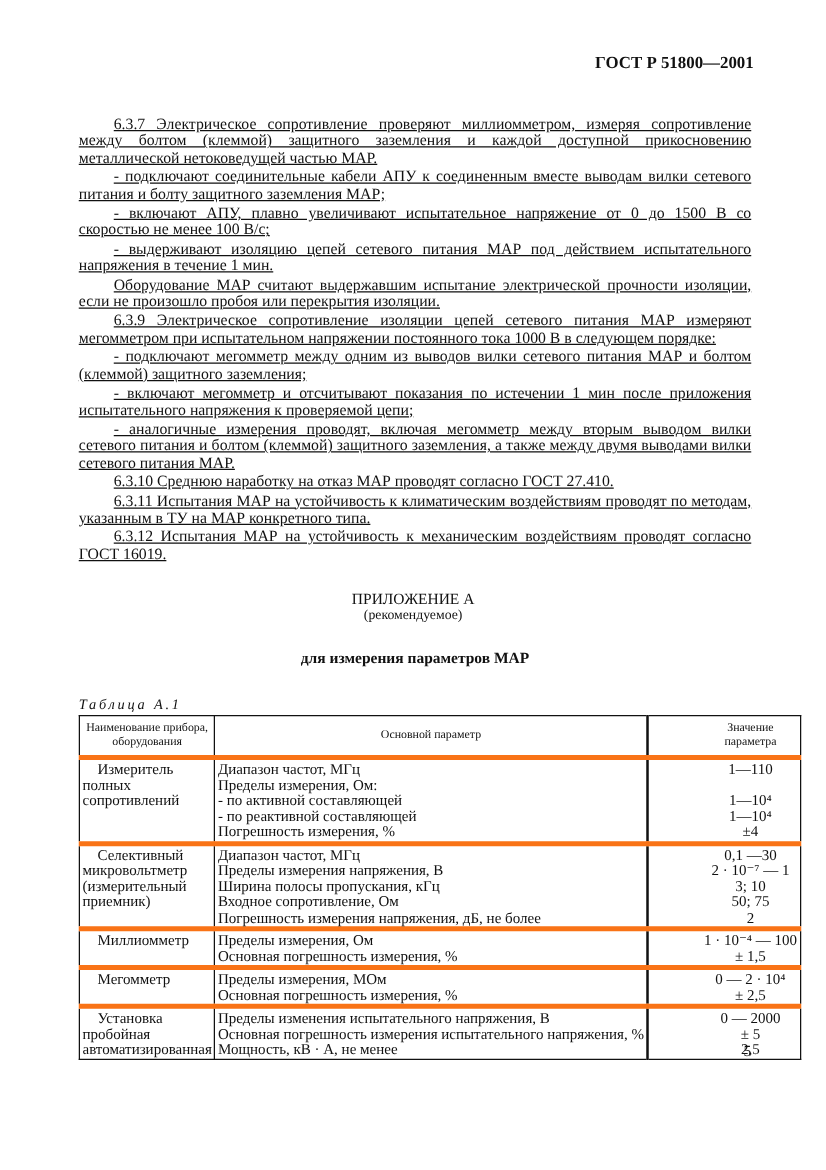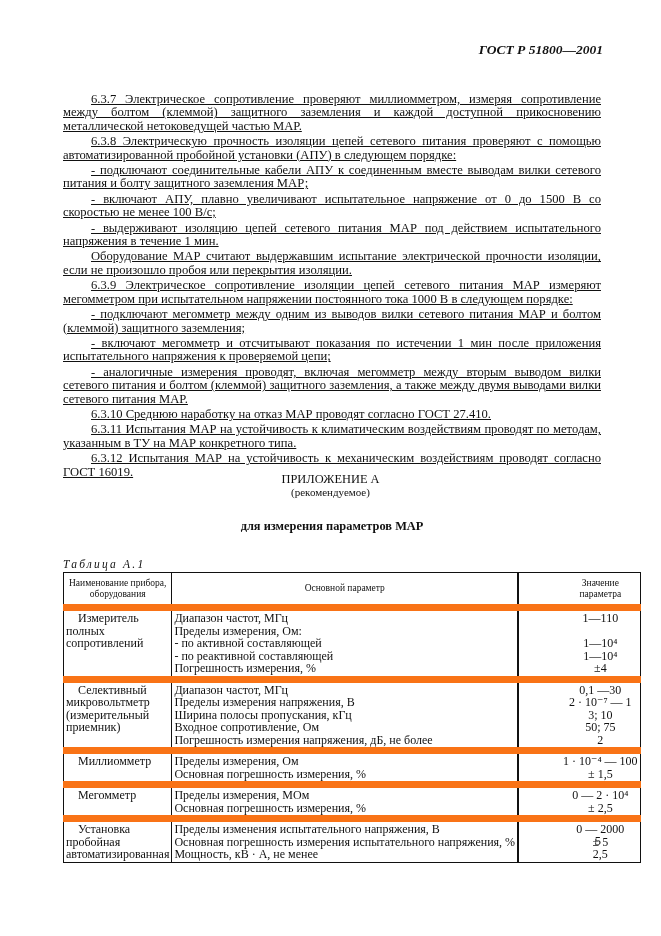--- a/index.html
+++ b/index.html
@@ -1,48 +1,47 @@
 <!DOCTYPE html>
 <html><head>
 <meta charset="utf-8">
 <style>
   html, body { margin: 0; padding: 0; background: #ffffff; }
   body { width: 661px; height: 936px; position: relative; overflow: hidden;
          font-family: "Liberation Serif", "DejaVu Serif", serif; color: #111; }
-  .hdr { position: absolute; top: 42px; right: 58px; font-weight: bold; font-size: 13.5px; font-style: italic; }
+  .hdr { position: absolute; top: 42px; right: 58px; font-weight: bold; font-size: 13.5px; }
   .body-text { position: absolute; left: 63px; top: 93px; width: 538px; font-size: 12.6px; line-height: 13.4px; }
   .body-text p { margin: 0 0 2px 0; text-align: justify; text-indent: 28px; hyphens: auto; text-decoration: underline; }
   .annex { position: absolute; left: 0; width: 661px; text-align: center; }
   .annex-title { top: 472px; font-size: 12.4px; }
   .annex-sub { top: 486px; font-size: 11px; }
   .main-title { position: absolute; left: 63px; width: 538px; top: 519px; text-align: center;
                 font-weight: bold; font-size: 12.4px; line-height: 15px; }
   .tbl-caption { position: absolute; left: 63px; top: 558px; font-size: 11.5px; letter-spacing: 2.2px; font-style: italic; }
   table { position: absolute; left: 63px; top: 572px; width: 541px; border-collapse: collapse;
           font-size: 12px; line-height: 12.5px; }
   td, th { border: 1px solid #111; vertical-align: top; padding: 1px 2px; }
   th { font-weight: normal; font-size: 9.5px; line-height: 11px; text-align: center; vertical-align: middle; height: 29px; }
   thead tr th { border-bottom: 3px solid #111; }
-  tbody tr { border-top: 7px solid #f97316; }
+  tbody tr { border-top: 4px solid #f97316; }
   .c1 { width: 113px; }
   .c3 { width: 93px; text-align: center; border-left: 2px solid #111; padding-left: 44px; }
   th.c3 { border-left: 2px solid #111; }
   .name { text-align: justify; text-align-last: left; text-indent: 12px; }
   .val-line, .par-line { display: block; white-space: nowrap; }
   .blank { display: block; height: 12.5px; }
   .pagenum { position: absolute; right: 60px; top: 834px; font-size: 12.5px; }
 </style>
 </head>
 <body>
 
 <div class="hdr">ГОСТ Р 51800—2001</div>
 
 <div class="body-text">
   <p>6.3.7 Электрическое сопротивление проверяют миллиомметром, измеряя сопротивление между болтом (клеммой) защитного заземления и каждой доступной прикосновению металлической нетоковедущей частью МАР.</p>
-  <p>6.3.8 Электрическую прочность изоляции цепей сетевого питания проверяют с помощью автоматизированной пробойной установки (АПУ) в следующем порядке:</p>
   <p>- подключают соединительные кабели АПУ к соединенным вместе выводам вилки сетевого питания и болту защитного заземления МАР;</p>
   <p>- включают АПУ, плавно увеличивают испытательное напряжение от 0 до 1500 В со скоростью не менее 100 В/с;</p>
   <p>- выдерживают изоляцию цепей сетевого питания МАР под действием испытательного напряжения в течение 1 мин.</p>
   <p>Оборудование МАР считают выдержавшим испытание электрической прочности изоляции, если не произошло пробоя или перекрытия изоляции.</p>
   <p>6.3.9 Электрическое сопротивление изоляции цепей сетевого питания МАР измеряют мегомметром при испытательном напряжении постоянного тока 1000 В в следующем порядке:</p>
   <p>- подключают мегомметр между одним из выводов вилки сетевого питания МАР и болтом (клеммой) защитного заземления;</p>
   <p>- включают мегомметр и отсчитывают показания по истечении 1 мин после приложения испытательного напряжения к проверяемой цепи;</p>
   <p>- аналогичные измерения проводят, включая мегомметр между вторым выводом вилки сетевого питания и болтом (клеммой) защитного заземления, а также между двумя выводами вилки сетевого питания МАР.</p>
   <p>6.3.10 Среднюю наработку на отказ МАР проводят согласно ГОСТ 27.410.</p>
   <p>6.3.11 Испытания МАР на устойчивость к климатическим воздействиям проводят по методам, указанным в ТУ на МАР конкретного типа.</p>

